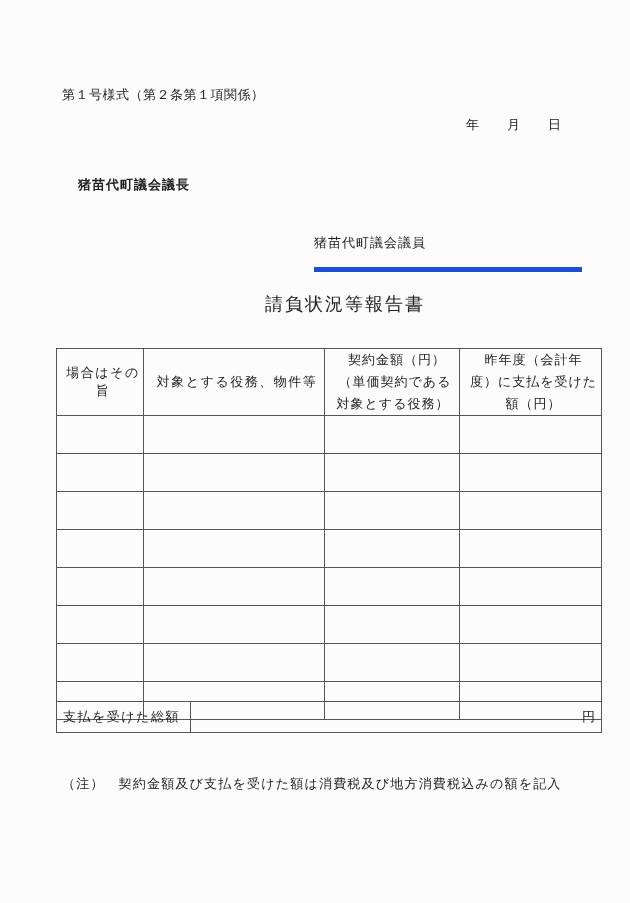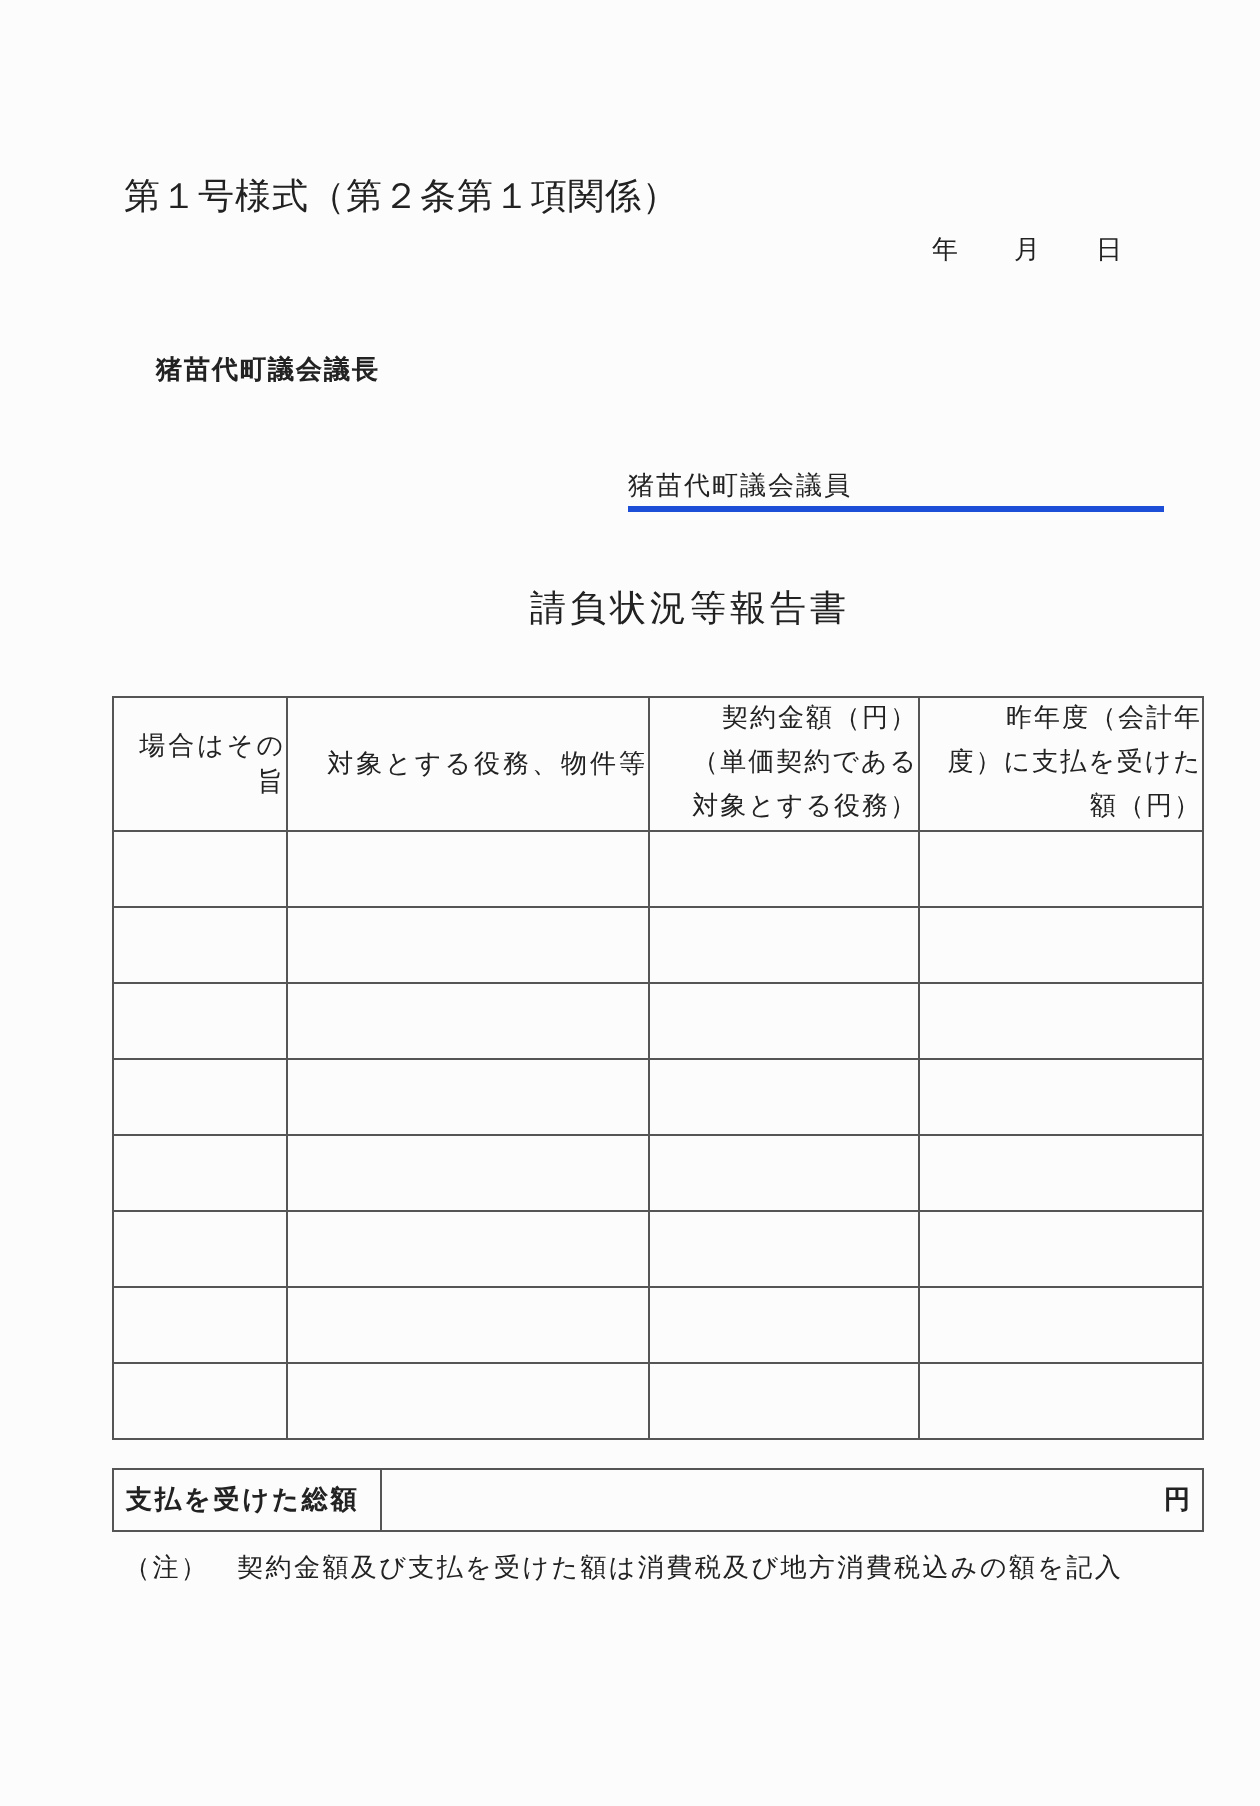--- a/index.html
+++ b/index.html
@@ -5,50 +5,50 @@
     html, body { margin: 0; padding: 0; }
     body {
       width: 630px; height: 903px;
       background: #fcfcfc;
       position: relative;
       font-family: "DejaVu Serif", "Liberation Serif", serif;
       color: #222;
       overflow: hidden;
     }
     .abs { position: absolute; white-space: nowrap; }
-    .form-id { left: 62px; top: 86px; font-size: 18px; letter-spacing: 0.5px; }
+    .form-id { left: 62px; top: 86px; font-size: 13px; letter-spacing: 0.5px; }
     .date { left: 466px; top: 116px; font-size: 13px; }
     .date span { display: inline-block; }
     .date .gap { width: 28px; }
     .addressee { left: 78px; top: 176px; font-size: 13px; letter-spacing: 1px; font-weight: bold; }
     .sender {
       left: 314px; top: 234px; width: 268px; font-size: 13px; letter-spacing: 1px;
-      border-bottom: 3px solid #1d4ed8; padding-bottom: 1px;
+      border-bottom: 5px solid #1d4ed8; padding-bottom: 15px;
     }
     .doc-title { left: 265px; top: 292px; font-size: 18px; letter-spacing: 2px; }
 
     table.report {
       position: absolute; left: 56px; top: 348px;
       width: 545px; border-collapse: collapse;
       table-layout: fixed;
     }
     table.report td, table.report th {
       border: 1px solid #555;
       font-weight: normal;
       font-size: 13px;
       padding: 0;
     }
-    table.report th { height: 66px; vertical-align: middle; text-align: right; }
+    table.report th { height: 66px; vertical-align: middle; text-align: center; }
     table.report td { height: 37px; }
     .h-cell { padding-left: 6px !important; letter-spacing: 1.5px; }
     .h-multi { line-height: 22px; padding-left: 6px !important; letter-spacing: 1px; }
 
     table.total {
-      position: absolute; left: 56px; top: 734px;
-      width: 545px; border-collapse: collapse; table-layout: fixed; font-weight: bold;
+      position: absolute; left: 56px; top: 701px;
+      width: 545px; border-collapse: collapse; table-layout: fixed;
     }
     table.total td { border: 1px solid #555; height: 30px; font-size: 13px; padding: 0 6px; }
     .total-label { letter-spacing: 1.5px; }
     .total-unit { text-align: right; }
 
     .note { left: 62px; top: 775px; font-size: 13px; letter-spacing: 1.2px; }
     .note .spacer { display: inline-block; width: 14px; }
   </style>
 </head>
 <body>

